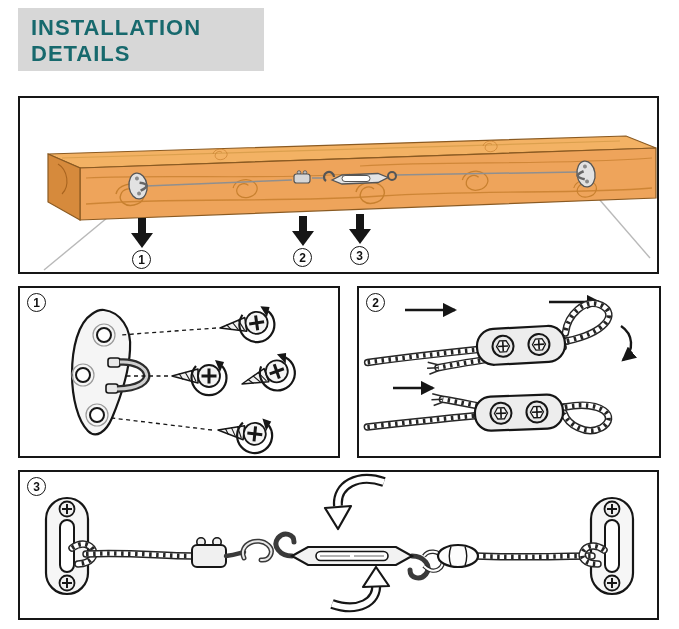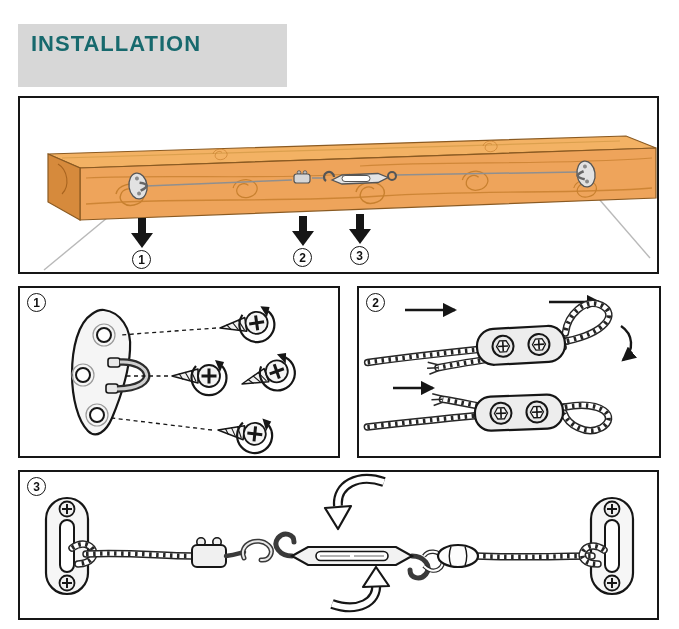--- a/index.html
+++ b/index.html
@@ -1,20 +1,20 @@
 <!DOCTYPE html>
 <html><head>
 <meta charset="utf-8">
 <style>
   *{box-sizing:border-box;margin:0;padding:0}
   html,body{background:#fff}
   body{width:679px;height:629px;font-family:"Liberation Sans",sans-serif}
   .page{position:relative;width:679px;height:629px;background:#fff;overflow:hidden}
 
-  .header-box{position:absolute;left:18px;top:24px;width:269px;height:63px;background:#d7d7d7;padding:7px 0 0 13px}
+  .header-box{position:absolute;left:18px;top:8px;width:246px;height:63px;background:#d7d7d7;padding:7px 0 0 13px}
   .header-box .line{font-size:22px;font-weight:700;color:#17696d;letter-spacing:1px;line-height:26px}
 
   .panel{position:absolute;border:2px solid #161616;background:#fff}
   .panel svg{position:absolute;inset:0;width:100%;height:100%;display:block}
 
   #overview{left:18px;top:96px;width:641px;height:178px}
   #panel1{left:18px;top:286px;width:322px;height:172px}
   #panel2{left:357px;top:286px;width:304px;height:172px}
   #panel3{left:18px;top:470px;width:641px;height:150px}
 
@@ -27,20 +27,21 @@
   .rw{fill:none;stroke:#fff;stroke-width:4.6;stroke-linecap:round}
   .rt{fill:none;stroke:#262626;stroke-width:4.6;stroke-dasharray:2.5 4.5}
 </style>
 </head>
 <body>
 
 <div class="page">
 
   <div class="header-box">
     <div class="line">INSTALLATION</div>
+    <div class="line">DETAILS</div>
   </div>
 
   <div class="panel" id="overview">
     <svg viewBox="0 0 637 174">
       <defs>
         <path id="knotP" d="M-14,0 C-12,-9 2,-13 10,-7 C18,-1 14,9 4,11 C-5,13 -12,7 -9,0 C-7,-5 0,-7 4,-3" fill="none" stroke="#c8802f" stroke-width="1.4"></path>
       </defs>
 
       <g>
         <line x1="116" y1="96" x2="24" y2="172" stroke="#b9b9b9" stroke-width="1.4"></line>

